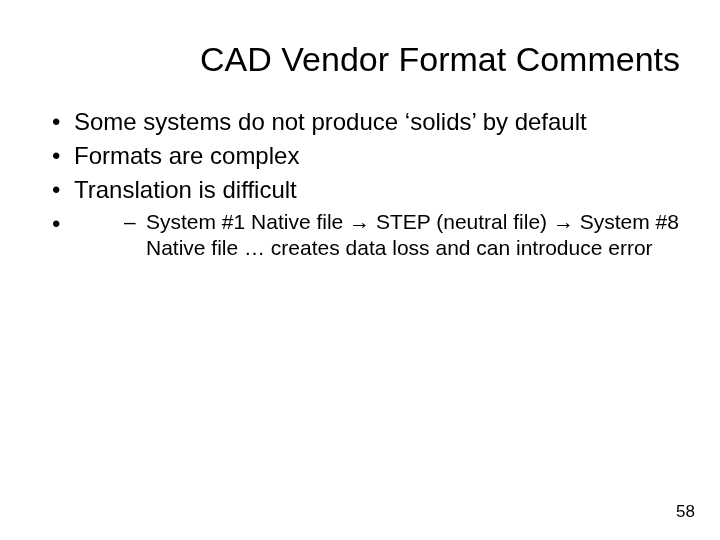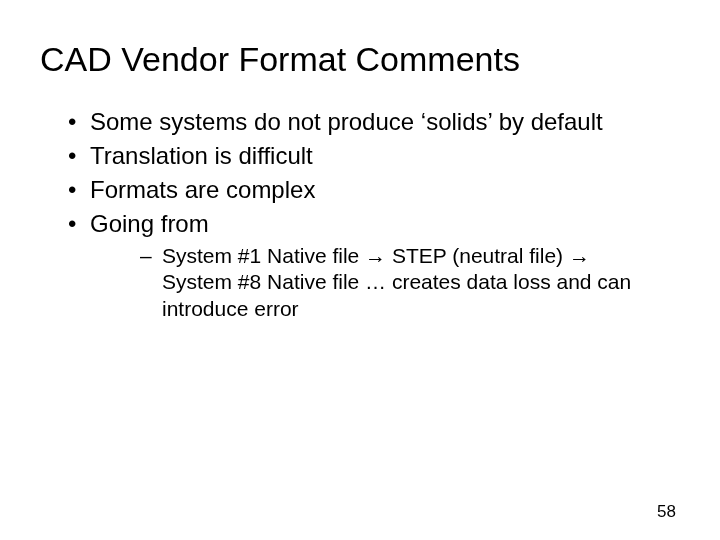--- a/index.html
+++ b/index.html
@@ -7,25 +7,25 @@
     width:720px;height:540px;
     background:#fff;
     font-family:Arial,Helvetica,sans-serif;
     color:#000;
     position:relative;
     box-sizing:border-box;
   }
   .slide{box-sizing:border-box;padding:30px 40px 0 40px}
   .title{
     font-size:34px;
-    text-align:left;
+    text-align:right;
     margin:10px 0 28px 0;
     font-weight:400;
   }
-  ul.top{list-style:none;padding:0;margin:16px}
+  ul.top{list-style:none;padding:0;margin:0}
   ul.top>li{
     font-size:24px;
     line-height:1.25;
     padding-left:34px;
     position:relative;
     margin-bottom:4px;
   }
   ul.top>li::before{
     content:"•";
     position:absolute;left:12px;top:0;
@@ -37,42 +37,41 @@
     padding-left:72px;
     position:relative;
     margin-bottom:8px;
   }
   ul.sub>li::before{
     content:"–";
     position:absolute;left:50px;top:0;
   }
   .pagenum{
     position:absolute;
-    right:44px;bottom:18px;
+    right:25px;bottom:18px;
     font-size:17px;
   }
 </style>
 </head>
 <body>
 
 <div class="slide">
   <div class="title">CAD Vendor Format Comments</div>
 
   <ul class="top">
     <li>
       <span>Some systems do not produce ‘solids’ by default</span>
     </li>
     <li>
+      <span>Formats are complex</span>
+    </li>
+    <li>
       <span>Translation is difficult</span>
     </li>
     <li>
-      <span>Formats are complex</span>
-    </li>
-    <li>
-      <span>Going from</span>
       <ul class="sub">
         <li>
           <span>System #1 Native file → STEP (neutral file) → System #8 Native file … creates data loss and can introduce error</span>
         </li>
       </ul>
     </li>
   </ul>
 </div>
 
 <div class="pagenum">58</div>

